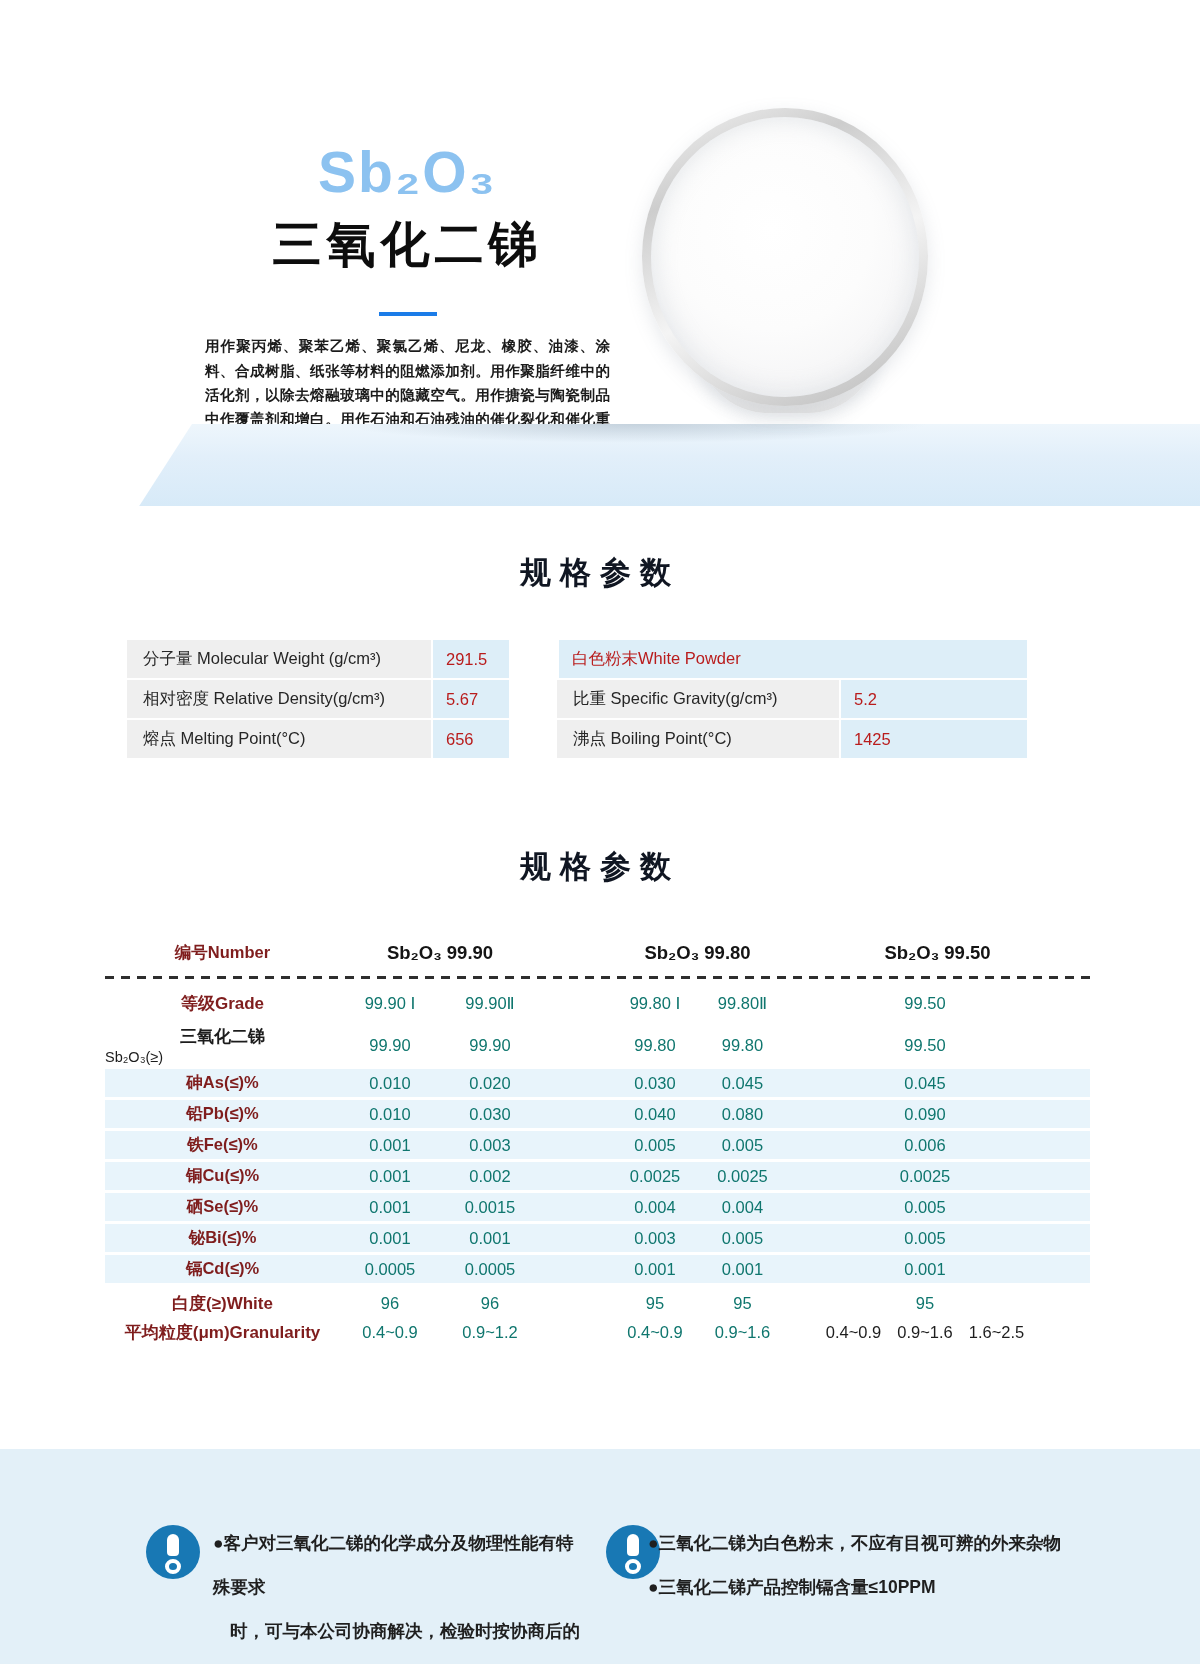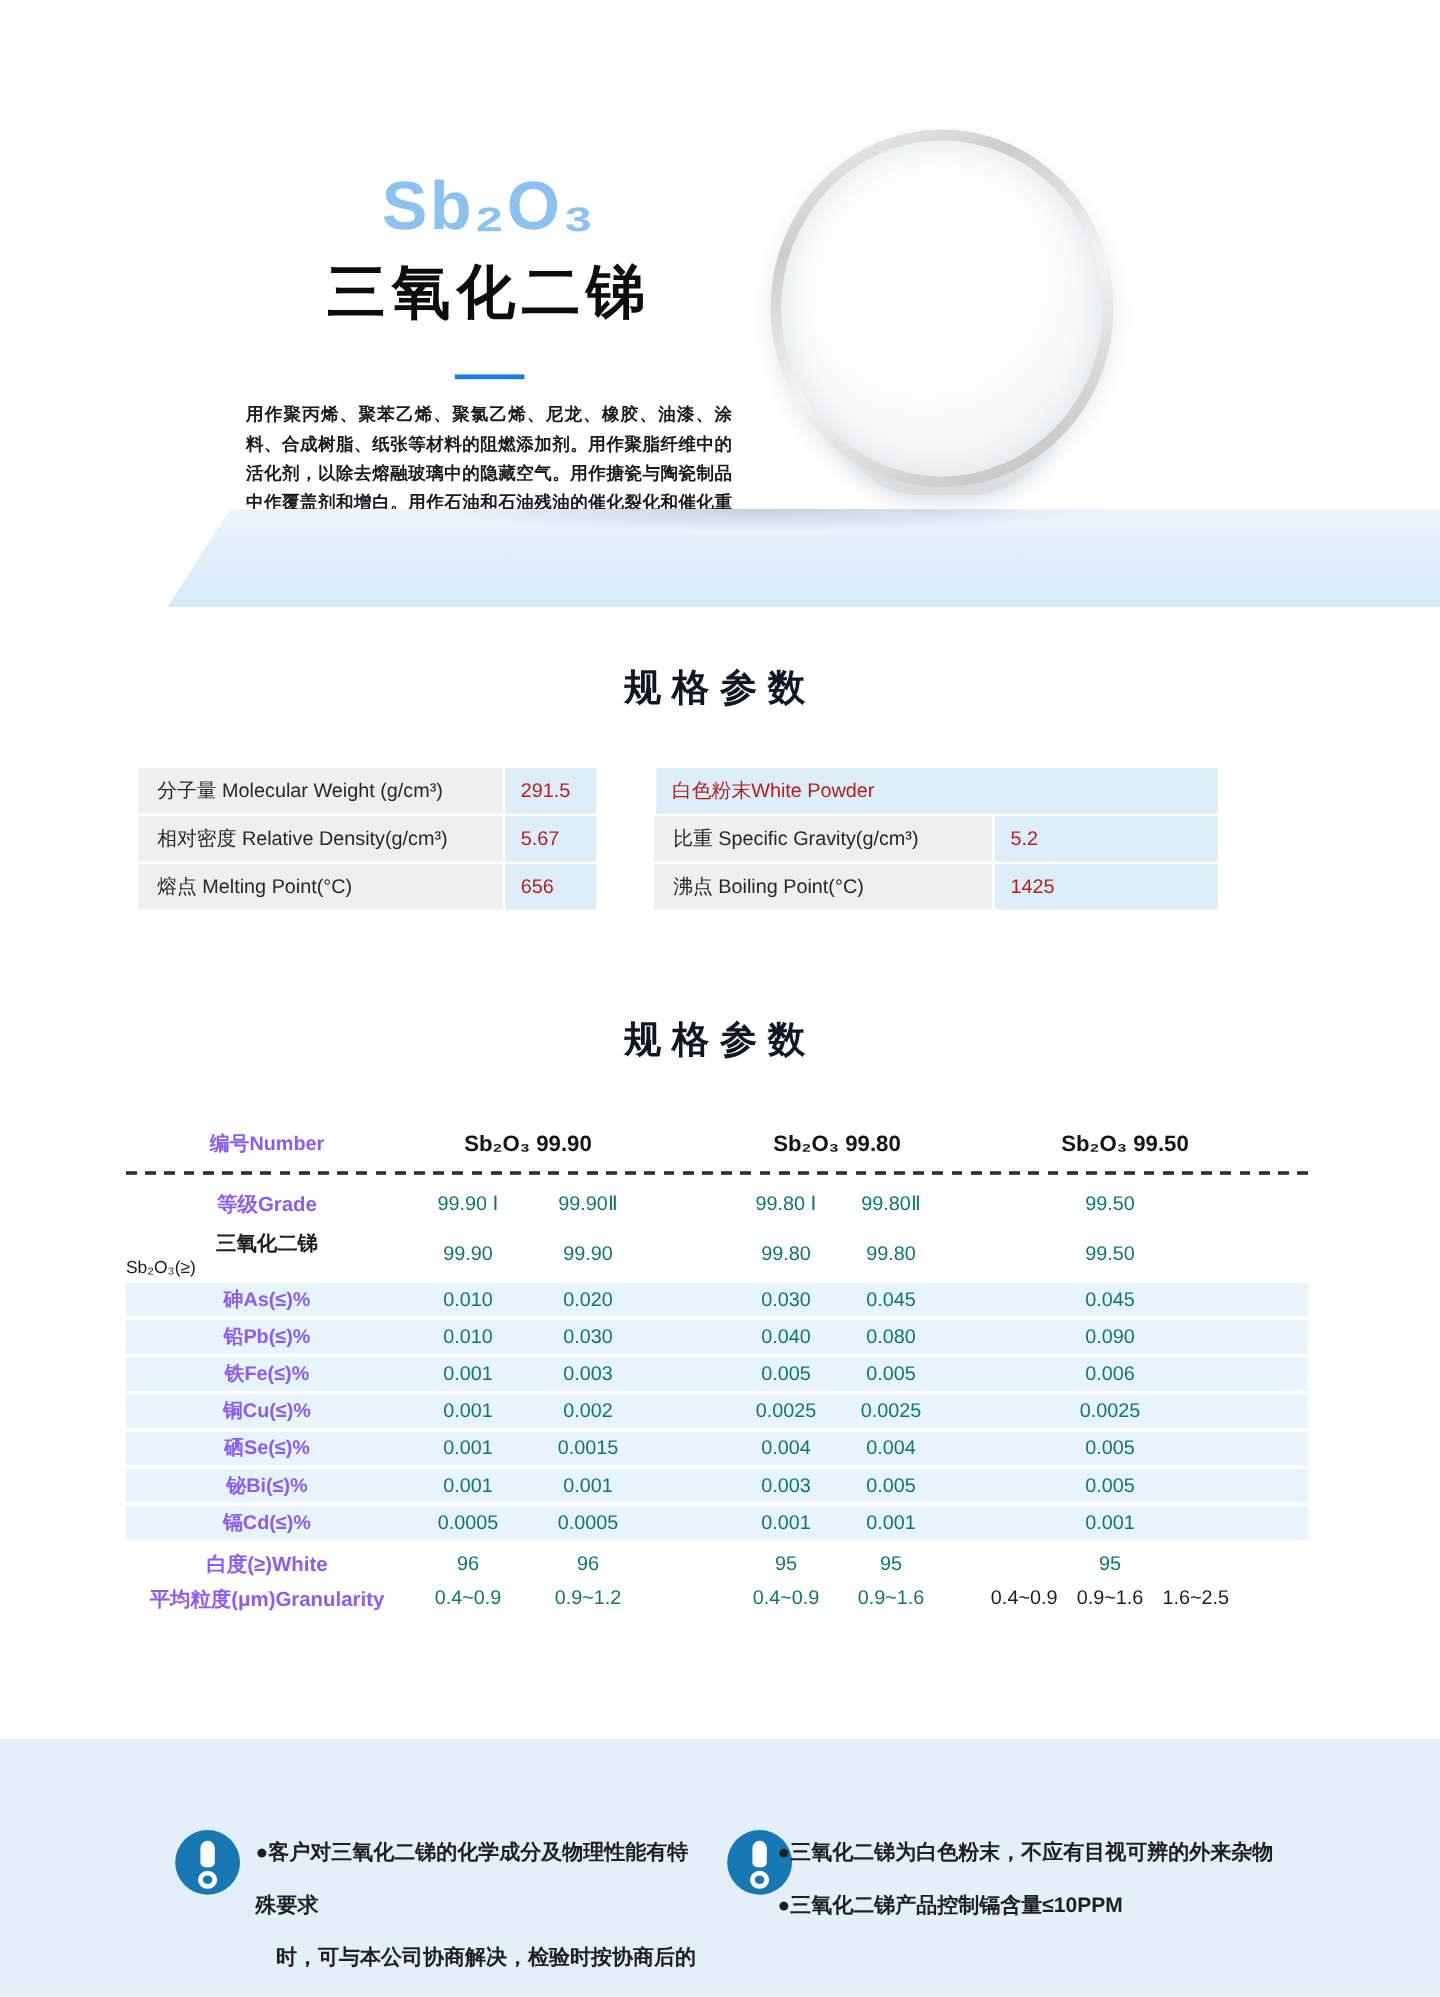--- a/index.html
+++ b/index.html
@@ -31,37 +31,37 @@
     background:radial-gradient(circle at 45% 40%,#ffffff 0%,#fcfcfc 45%,#f6f6f7 70%,#ededee 100%);
     box-shadow:inset 0 0 26px rgba(198,204,210,.45); }
 
   
   .section-title { position:absolute; left:0; width:100%; text-align:center;
     font-size:31px; font-weight:800; letter-spacing:9px; color:#101622; }
   .phys-title { top:552px; }
   .spec-title { top:846px; }
 
   
-  .ptable { position:absolute; top:640px; }
+  .ptable { position:absolute; top:640px;margin-left:12px; }
   .ptable-left { left:115px; width:382px; }
   .ptable-right { left:545px; width:470px; }
   .prow { display:flex; height:38px; margin-bottom:2px; }
   .plabel { background:#efefef; display:flex; align-items:center; padding-left:16px;
     font-size:16.5px; color:#262626; }
   .ptable-left .plabel { width:304px; }
   .ptable-right .plabel { width:282px; }
   .pvalue { background:#ddeef8; flex:1; margin-left:2px; display:flex; align-items:center;
     padding-left:13px; font-size:16.5px; color:#b91c1c; }
 
   
   .spec-table { position:absolute; left:105px; top:932px; width:985px; }
   .grid7 { display:grid; grid-template-columns:235px 100px 100px 70px 90px 85px 305px; align-items:center; }
   .cc { text-align:center; font-size:16.5px; color:#0f766e; }
   .c5 { padding-right:25px; }
-  .row-label { text-align:center; font-size:17px; font-weight:700; color:#8b5cf6; }
+  .row-label { text-align:center; font-size:17px; font-weight:700; color:#7f1d1d; }
   .shead { height:42px; }
   .shead .row-label { font-weight:700; font-size:16.5px; }
   .group-head { text-align:center; font-size:18.5px; font-weight:700; color:#141414; }
   .g0 { grid-column:2/4; } .g1 { grid-column:5/7; } .g2 { grid-column:7; }
   .dashed { height:3px; margin:2px 0 6px;
     background:repeating-linear-gradient(90deg,#2e2e2e 0 9px,transparent 9px 16px); }
   .grade-row { height:36px; }
   .content-row { height:48px; }
   .content-label { display:flex; flex-direction:column; justify-content:center; }
   .content-label .zh { font-size:17px; font-weight:700; text-align:center; }

